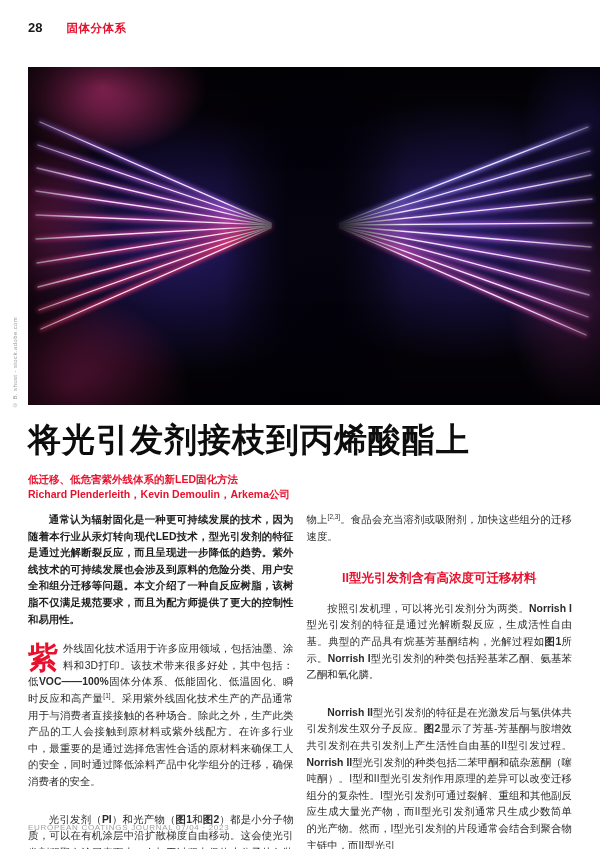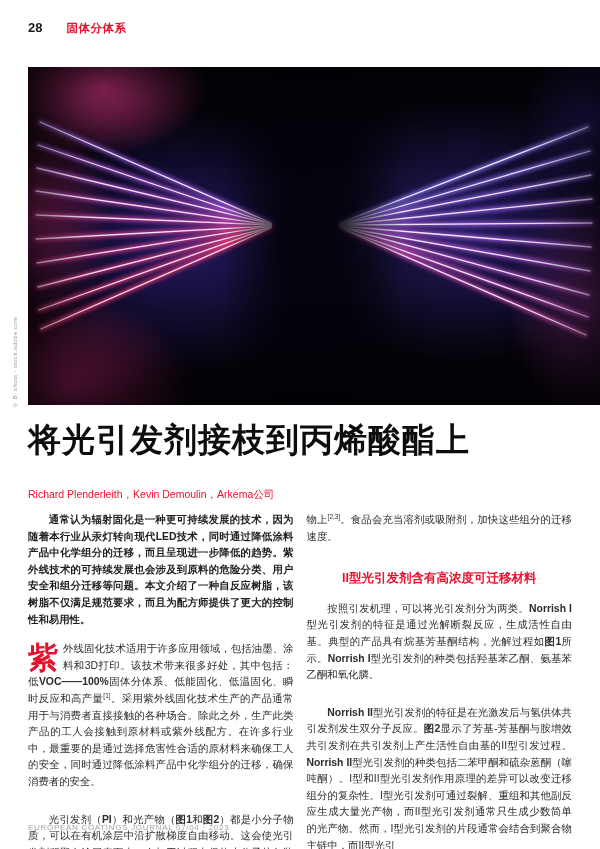--- a/index.html
+++ b/index.html
@@ -37,21 +37,21 @@
     font-size:6px; color:#9a9a9a; letter-spacing:.4px; white-space:nowrap;
   }
 
   
   .title {
     position:absolute; top:418px; left:28px; width:560px;
     font-family:Liberation Mono, monospace;
     font-size:33px; font-weight:bold; color:#0d0d0d; letter-spacing:1px;
   }
   .subtitle { position:absolute; top:473px; left:28px; font-size:10.5px; font-weight:bold; color:#e8112d; }
-  .authors  { position:absolute; top:488px; left:28px; font-size:10.5px; color:#e8112d; }
+  .authors  { position:absolute; top:488px; left:28px; font-size:10.5px; color:#e8112d;font-weight:bold; }
 
   
   .columns { position:absolute; top:512px; left:28px; width:544px; display:flex; gap:13px; }
   .col { flex:1; font-size:10.4px; line-height:16.6px; color:#2b2b2b; text-align:justify; }
   .col p { text-align:justify; }
   .intro { font-weight:bold; color:#1d1d1d; text-indent:2em; margin-bottom:13px; }
   .indent { text-indent:2em; }
   .p-gap { margin-top:21px; }
   .dropcap {
     float:left; color:#e8112d; font-weight:bold; font-size:30px; line-height:29px;
@@ -146,25 +146,26 @@
         <line x1="560" y1="250" x2="312" y2="161"></line>
         <line x1="558" y1="268" x2="312" y2="161"></line>
       </g>
 
       <rect x="196" y="0" width="180" height="338" fill="url(#centerFade)"></rect>
     </svg>
     <div class="vignette"></div>
   </div>
 
   <h1 class="title">将光引发剂接枝到丙烯酸酯上</h1>
+  <div class="subtitle">低迁移、低危害紫外线体系的新LED固化方法</div>
   <div class="authors">Richard Plenderleith，Kevin Demoulin，Arkema公司</div>
 
   <div class="columns">
     <div class="col">
-      <p class="intro">通常认为辐射固化是一种更可持续发展的技术，因为随着本行业从汞灯转向现代LED技术，同时通过降低涂料产品中化学组分的迁移，而且呈现进一步降低的趋势。紫外线技术的可持续发展也会涉及到原料的危险分类、用户安全和组分迁移等问题。本文介绍了一种自反应树脂，该树脂不仅满足规范要求，而且为配方师提供了更大的控制性和易用性。</p>
+      <p class="intro">通常认为辐射固化是一种更可持续发展的技术，因为随着本行业从汞灯转向现代LED技术，型光引发剂的特征是通过光解断裂反应，而且呈现进一步降低的趋势。紫外线技术的可持续发展也会涉及到原料的危险分类、用户安全和组分迁移等问题。本文介绍了一种自反应树脂，该树脂不仅满足规范要求，而且为配方师提供了更大的控制性和易用性。</p>
       <p><span class="dropcap">紫</span><span><span>外线固化技术适用于许多应用领域，包括油墨、涂料和3D打印。该技术带来很多好处，其中包括：低</span><span style="font-weight: bold;">VOC——100%</span><span>固体分体系、低能固化、低温固化、瞬时反应和高产量</span><sup>[1]</sup><span>。采用紫外线固化技术生产的产品通常用于与消费者直接接触的各种场合。除此之外，生产此类产品的工人会接触到原材料或紫外线配方。在许多行业中，最重要的是通过选择危害性合适的原材料来确保工人的安全，同时通过降低涂料产品中化学组分的迁移，确保消费者的安全。</span></span></p>
       <p class="indent p-gap"><span>光引发剂（</span><span style="font-weight: bold;">PI</span><span>）和光产物（</span><span style="font-weight: bold;">图1</span><span>和</span><span style="font-weight: bold;">图2</span><span>）都是小分子物质，可以在有机涂层中沿扩散梯度自由移动。这会使光引发剂积聚在涂层表面上，在加工过程中促使小分子从包装物迁移到被包装的货</span></p>
     </div>
     <div class="col">
       <p><span>物上</span><sup>[2,3]</sup><span>。食品会充当溶剂或吸附剂，加快这些组分的迁移速度。</span></p>
       <h2 class="sub-heading">II型光引发剂含有高浓度可迁移材料</h2>
       <p class="indent"><span>按照引发机理，可以将光引发剂分为两类。</span><span style="font-weight: bold;">Norrish I</span><span>型光引发剂的特征是通过光解断裂反应，生成活性自由基。典型的产品具有烷基芳基酮结构，光解过程如</span><span style="font-weight: bold;">图1</span><span>所示。</span><span style="font-weight: bold;">Norrish I</span><span>型光引发剂的种类包括羟基苯乙酮、氨基苯乙酮和氧化膦。</span></p>
       <p class="indent p-gap"><span style="font-weight: bold;">Norrish II</span><span>型光引发剂的特征是在光激发后与氢供体共引发剂发生双分子反应。</span><span style="font-weight: bold;">图2</span><span>显示了芳基-芳基酮与胺增效共引发剂在共引发剂上产生活性自由基的II型引发过程。</span><span style="font-weight: bold;">Norrish II</span><span>型光引发剂的种类包括二苯甲酮和硫杂蒽酮（噻吨酮）。I型和II型光引发剂作用原理的差异可以改变迁移组分的复杂性。I型光引发剂可通过裂解、重组和其他副反应生成大量光产物，而II型光引发剂通常只生成少数简单的光产物。然而，I型光引发剂的片段通常会结合到聚合物主链中，而II型光引</span></p>
     </div>
   </div>

